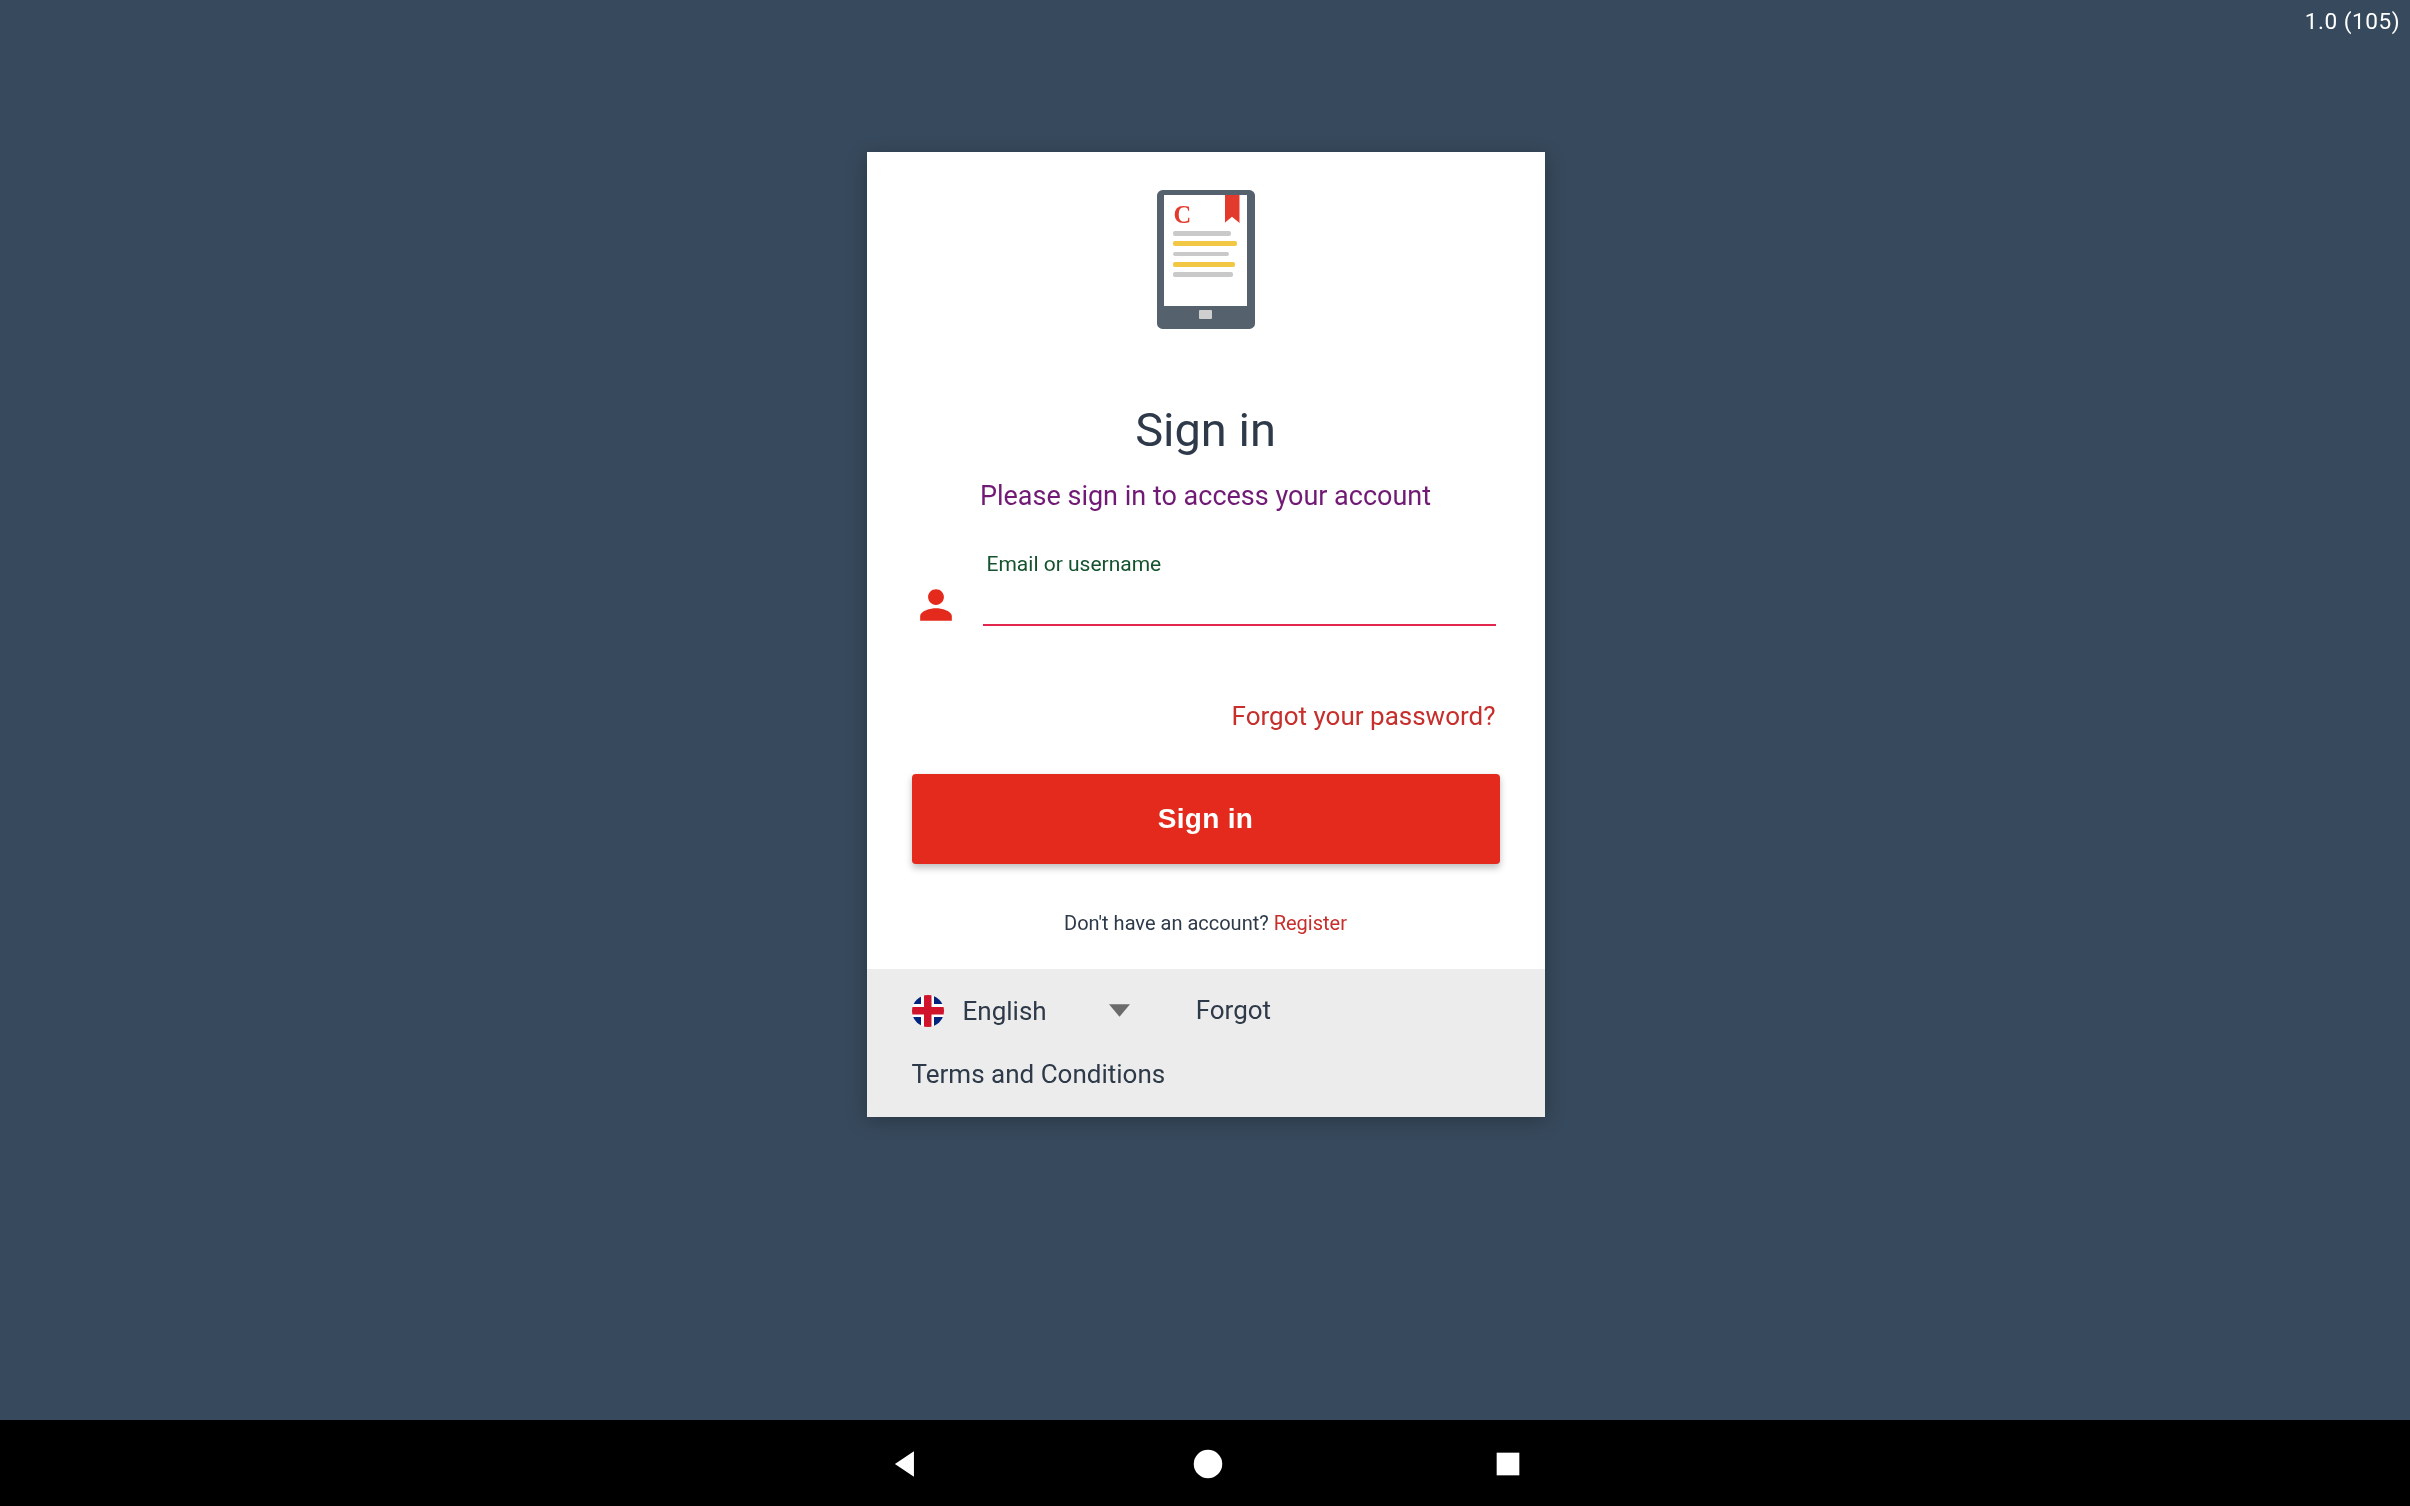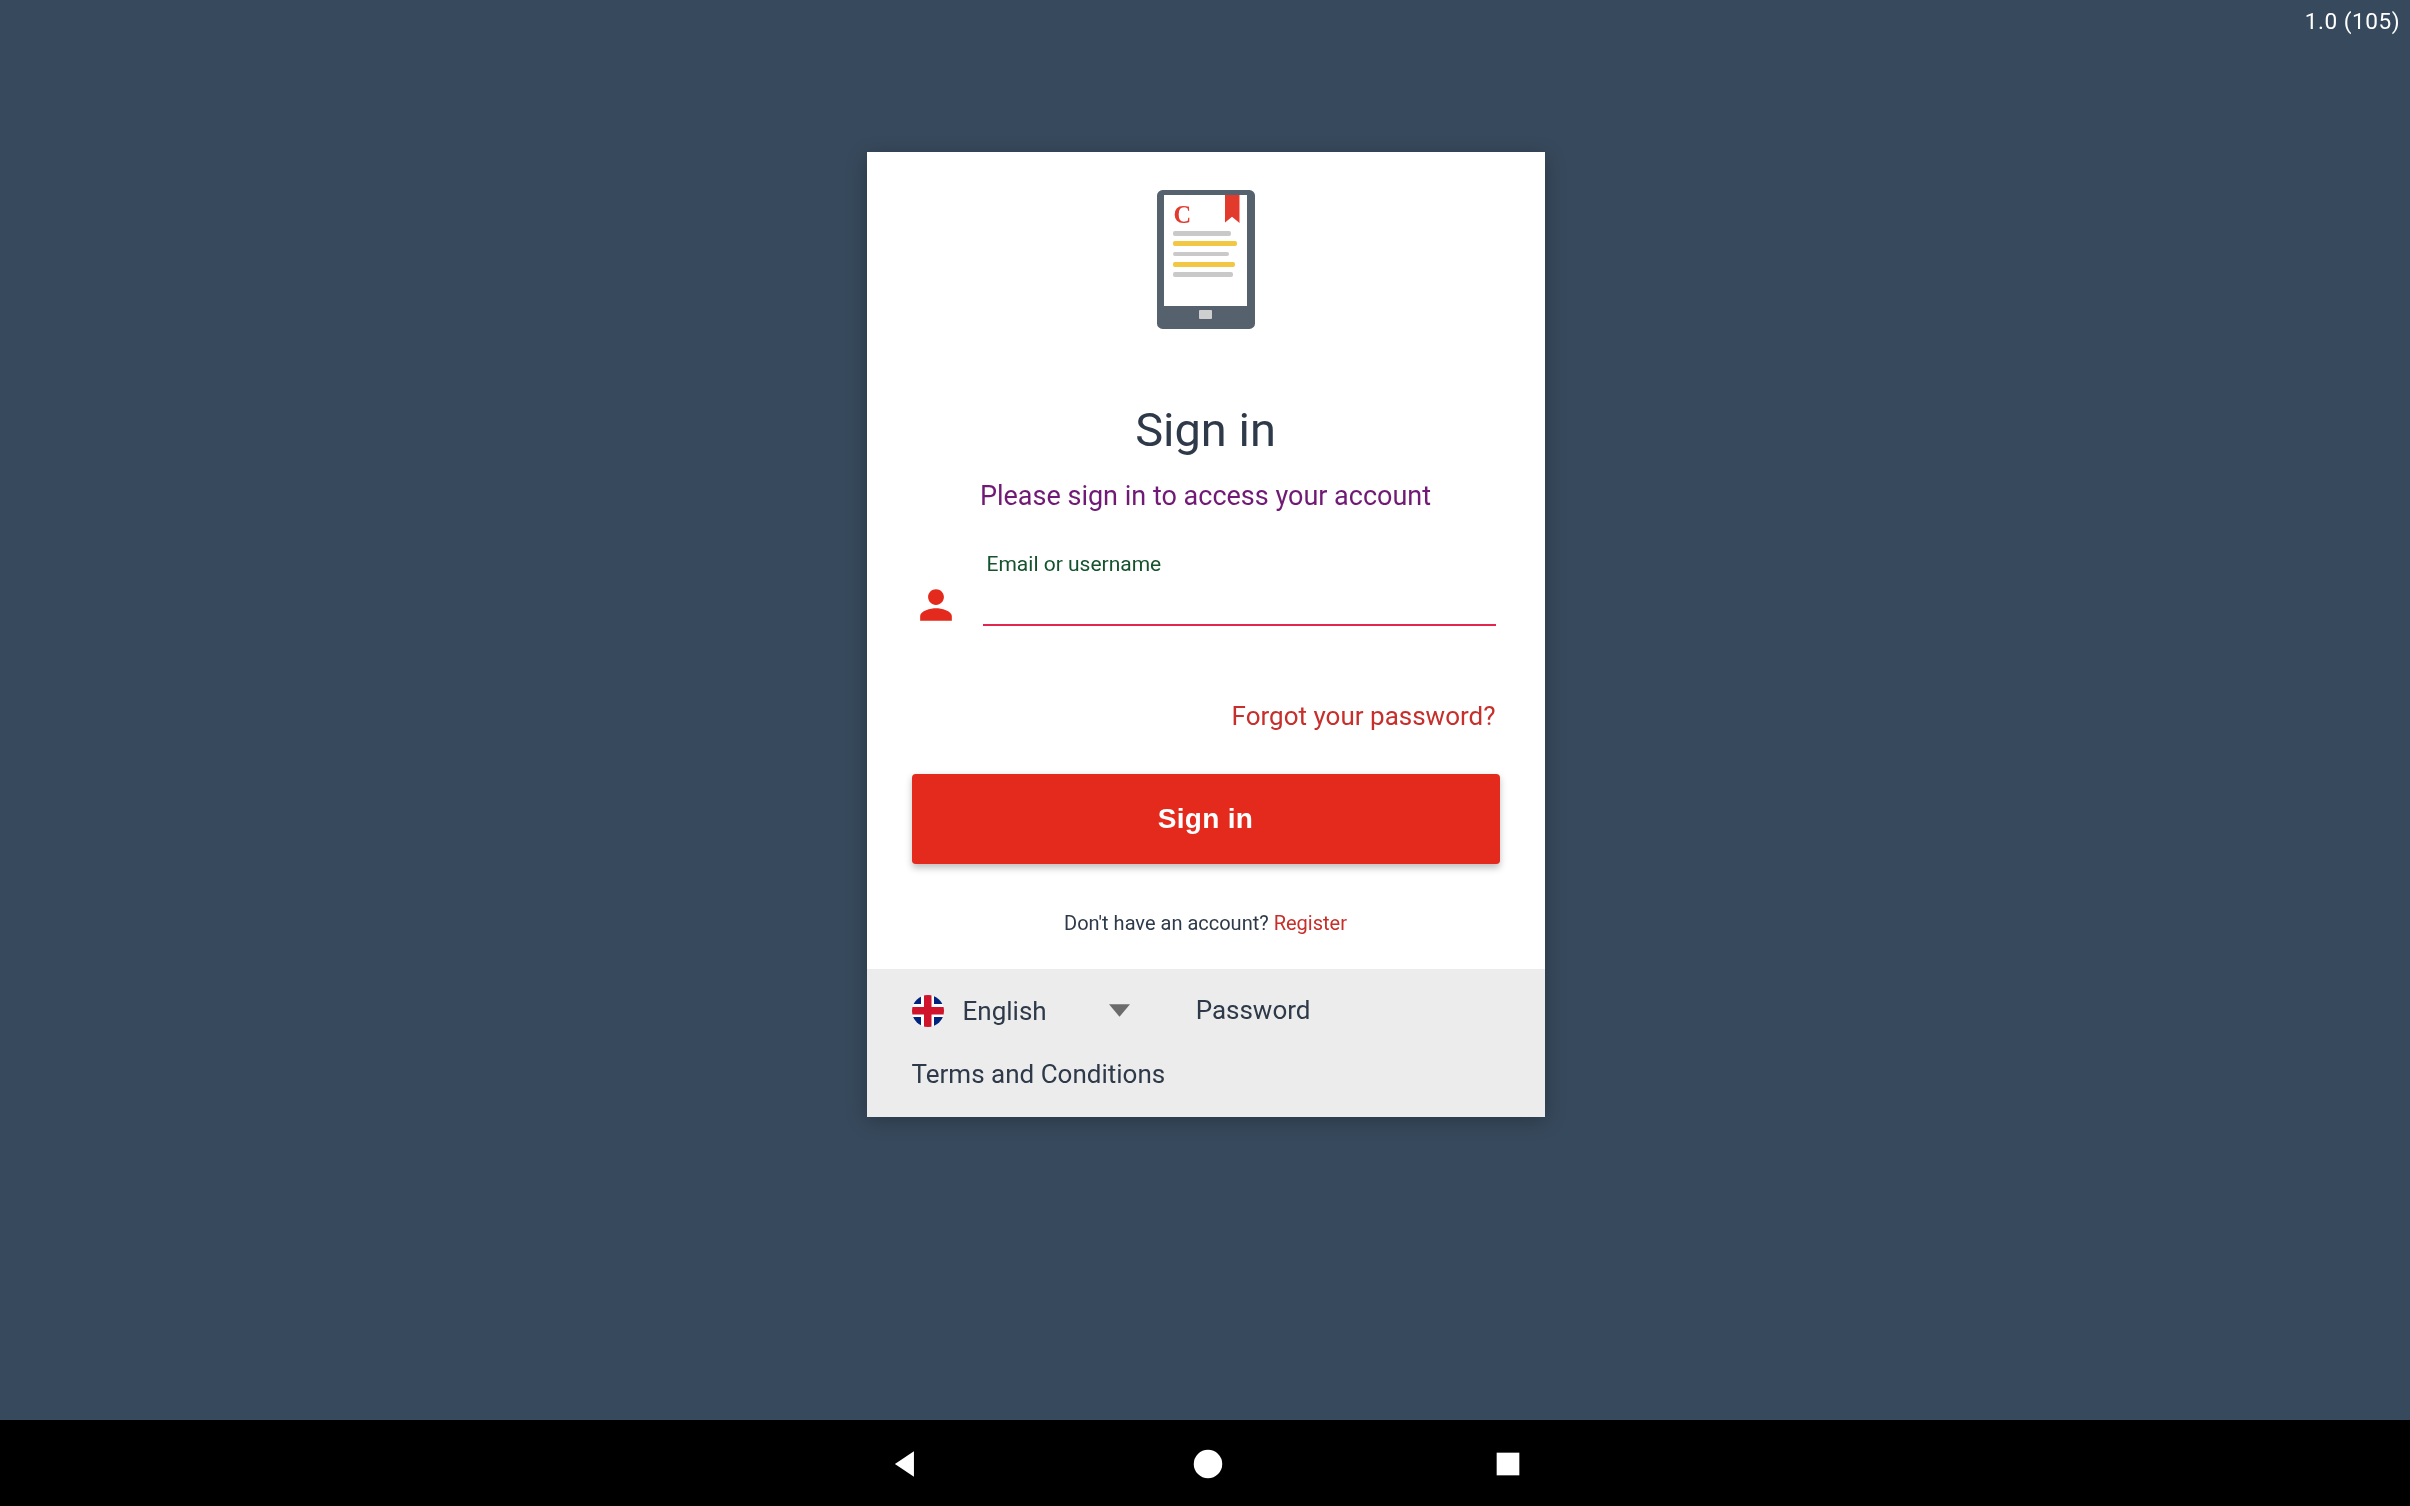--- a/index.html
+++ b/index.html
@@ -278,21 +278,21 @@
   <div class="card-footer">
     <div class="lang-sel">
       <span class="flag"></span>
       <span>English</span>
       <span class="chev">
         <svg width="21" height="13" viewBox="0 0 10 6" fill="#6b6b6b">
             <path d="M0 0l5 6 5-6z"></path>
           </svg>
       </span>
     </div>
-    <span class="privacy">Password</span>
+    <span class="privacy">Forgot</span>
     <span class="terms">Terms and Conditions</span>
   </div>
 </div>
 
 <div class="navbar">
   <span class="nav-btn">
     <svg width="38" height="38" viewBox="0 0 24 24" fill="#ffffff">
         <path d="M17 4v16L5 12z"></path>
       </svg>
   </span>

